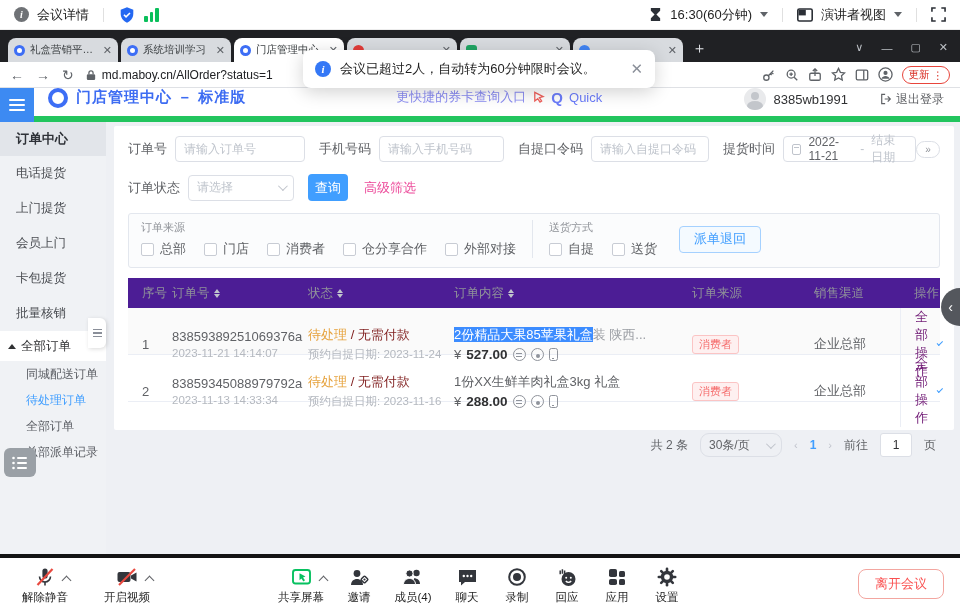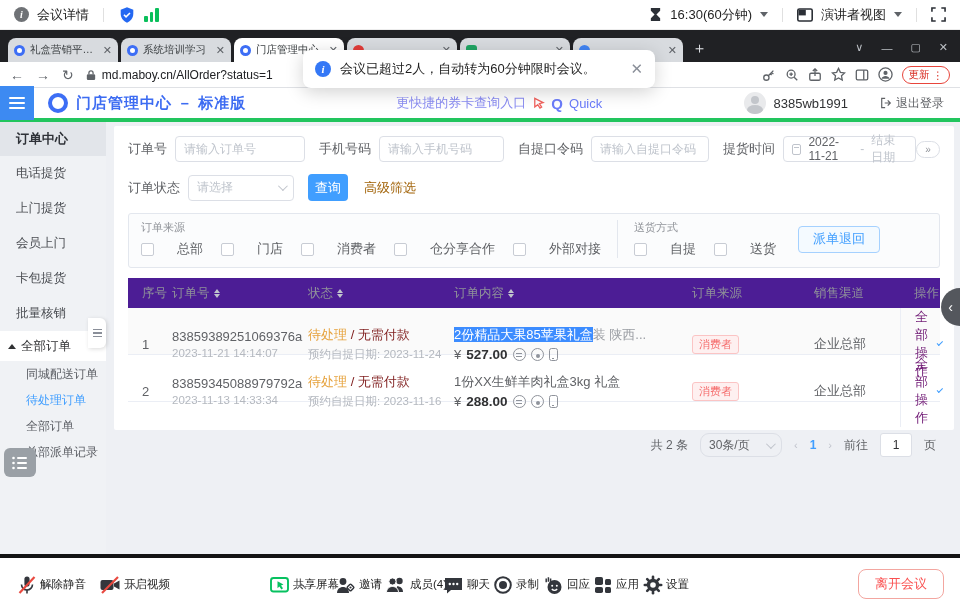--- a/index.html
+++ b/index.html
@@ -35,21 +35,21 @@
 
   .addr{height:26px;background:#fff;display:flex;align-items:center;padding:0 10px;border-bottom:1px solid #dfe1e5}
   .nav-ic{color:#5f6368;font-size:14px;margin-right:12px}
   .url-wrap{display:flex;align-items:center;gap:6px;flex:1}
   .url{font-size:12px;color:#202124}
   .addr-right{display:flex;align-items:center;gap:9px;margin-left:auto}
   .addr-right svg{display:block}
   .upd{border:1px solid #e8453c;border-radius:9px;padding:1px 6px;display:flex;align-items:center;gap:3px;color:#d93025;font-size:10.5px}
 
   
-  .page-header{height:34px;background:#fff;display:flex;align-items:center;border-bottom:4px solid #22c55e;position:relative}
+  .page-header{height:34px;background:#fff;display:flex;align-items:flex-start;border-bottom:6px solid #22c55e;position:relative}
   .burger{width:34px;height:34px;background:#3d8af2;display:flex;flex-direction:column;justify-content:center;align-items:center;gap:3px;flex:none}
   .burger i{width:16px;height:2px;background:#fff;border-radius:1px}
   .logo{width:20px;height:20px;border-radius:50%;border:4px solid #3d6ef5;margin:0 8px 0 14px}
   .app-title{font-size:15px;font-weight:bold;color:#3d6cf2;letter-spacing:1px}
   .quick{display:flex;align-items:center;gap:6px;margin-left:150px}
   .quick .ql{font-size:13px;color:#8a8cf2}
   .quick .qq{font-size:15px;font-weight:bold;color:#6b7cfa}
   .quick .qk{font-size:13px;color:#6b7cfa}
   .hdr-user{margin-left:auto;display:flex;align-items:center;gap:8px;padding-right:16px}
   .avatar{width:22px;height:22px;border-radius:50%;background:#e9eaec;position:relative;overflow:hidden}
@@ -76,26 +76,26 @@
   .inp::placeholder{color:#bfc4cc}
   .sel{height:26px;border:1px solid #dcdfe6;border-radius:4px;display:flex;align-items:center;padding:0 8px;color:#bfc4cc;font-size:12px;background:#fff;justify-content:space-between}
   .chev{width:7px;height:7px;border-right:1.4px solid #c0c4cc;border-bottom:1.4px solid #c0c4cc;transform:rotate(45deg) translateY(-2px);display:inline-block}
   .datebox{height:26px;border:1px solid #dcdfe6;border-radius:4px;display:flex;align-items:center;padding:0 8px;gap:7px;background:#fff}
   .datebox .dv{font-size:12px;color:#606266}
   .datebox .dph{font-size:12px;color:#bfc4cc}
   .cal{width:12px;height:11px;border:1.3px solid #c0c4cc;border-radius:2px;position:relative}
   .cal::before{content:"";position:absolute;left:1px;right:1px;top:2px;height:1.3px;background:#c0c4cc}
   .more-pill{margin-left:auto;border:1px solid #dcdfe6;border-radius:10px;width:30px;height:17px;display:flex;align-items:center;justify-content:center;font-size:10px;color:#909399}
   .btn-primary{height:27px;background:#409eff;color:#fff;border:none;border-radius:4px;font-size:13px;padding:0 7px;margin-left:14px}
-  .link{font-size:13px;color:#a16207;margin-left:16px}
+  .link{font-size:13px;color:#ec4899;margin-left:16px}
 
   .panel{border:1px solid #e3e7ee;border-radius:3px;background:#fbfcfd;padding:6px 12px 9px 12px;display:flex;gap:0;margin-bottom:10px}
   .pgroup .plab{font-size:11px;color:#909399;margin-bottom:5px}
   .pitems{display:flex;align-items:center;gap:18px}
-  .ck{display:flex;align-items:center;gap:23px;font-size:13px;color:#606266}
+  .ck{display:flex;align-items:center;gap:6px;font-size:13px;color:#606266}
   .box{width:13px;height:13px;border:1px solid #c8ccd4;border-radius:2px;background:#fff;flex:none}
   .pdiv{width:1px;background:#e3e7ee;margin:0 16px;align-self:stretch}
   .btn-outline{height:27px;border:1px solid #a5d1ff;color:#409eff;background:#f4faff;border-radius:4px;font-size:13px;padding:0 14px;margin-left:22px;align-self:center}
 
   .tgrid{display:grid;grid-template-columns:30px 136px 146px 238px 122px 86px 1fr;align-items:center}
   .thead{height:30px;background:#4c1d95;color:#909399;font-size:12.5px}
   .th{display:flex;align-items:center;gap:4px}
   .sort{display:inline-flex;flex-direction:column;gap:1px}
   .sort i{width:0;height:0;border-left:3.5px solid transparent;border-right:3.5px solid transparent;display:block}
   .sort .up{border-bottom:4px solid #c0c4cc}
@@ -133,21 +133,21 @@
   .btext{font-size:13px;color:#1f1f1f;white-space:nowrap}
   .bclose{margin-left:auto;color:#8a8f99;font-size:15px}
   .side-handle{position:absolute;left:88px;top:318px;width:18px;height:30px;background:#fff;border-radius:0 6px 6px 0;box-shadow:1px 1px 4px rgba(0,0,0,.15);display:flex;flex-direction:column;justify-content:center;align-items:center;gap:2px;z-index:20}
   .side-handle i{width:9px;height:1.6px;background:#8a8f99}
   .right-handle{position:absolute;right:0;top:288px;width:19px;height:38px;background:#54575d;border-radius:19px 0 0 19px;display:flex;align-items:center;justify-content:center;color:#fff;font-size:14px;z-index:20}
   .list-fab{position:absolute;left:4px;top:448px;width:32px;height:29px;background:#9aa0a6;border-radius:6px;display:flex;align-items:center;justify-content:center;z-index:20}
   .black-strip{height:4px;background:#141414}
 
   
   .meet-bar{height:52px;background:#fff;display:flex;align-items:center;padding:0 16px;position:relative}
-  .mb-item{display:flex;flex-direction:row;align-items:center;gap:2px;width:58px;flex:none}
+  .mb-item{display:flex;flex-direction:column;align-items:center;gap:2px;width:58px;flex:none}
   .mb-item .icw{height:24px;display:flex;align-items:flex-end;position:relative}
   .mb-item .lbl{font-size:11.5px;color:#1f1f1f;white-space:nowrap}
   .mini-caret{position:absolute;right:-14px;bottom:4px;width:7px;height:7px;border-left:1.6px solid #606266;border-top:1.6px solid #606266;transform:rotate(45deg)}
   .mb-left{display:flex;gap:24px}
   .mb-center{position:absolute;left:50%;transform:translateX(-50%);display:flex;gap:0}
   .leave-btn{margin-left:auto;border:1px solid #f3a6a0;background:#fff;color:#fa5151;font-size:13px;border-radius:8px;padding:5px 16px}
 </style>
 </head>
 <body>
 

